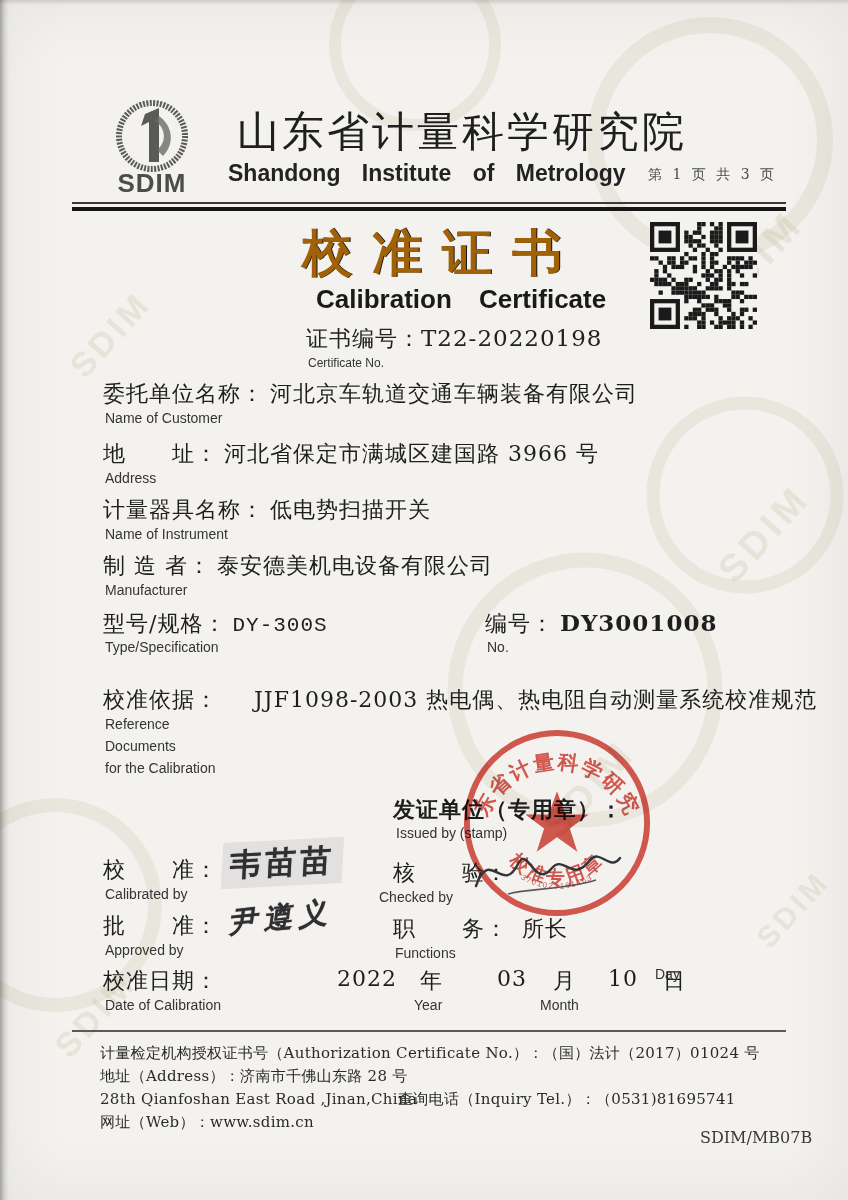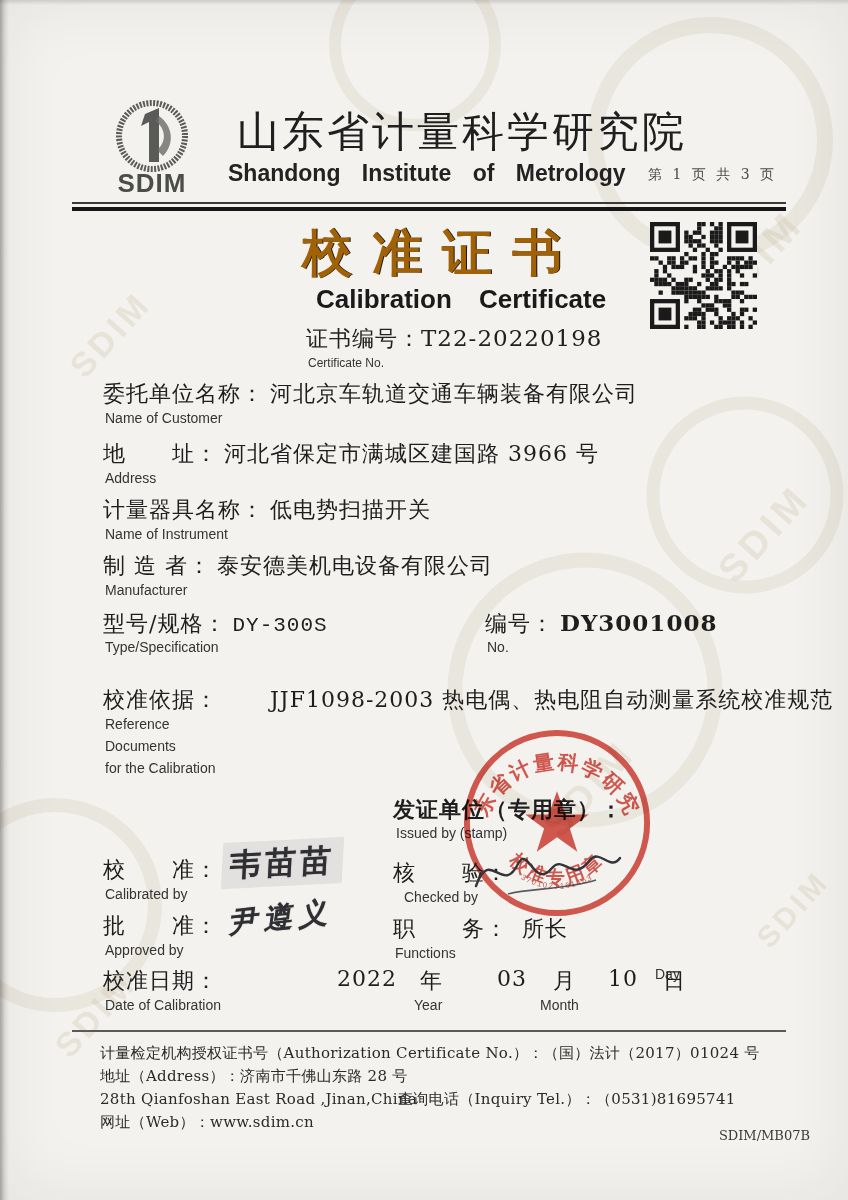--- a/index.html
+++ b/index.html
@@ -41,21 +41,21 @@
   .sig-scribble{left:468px;top:838px;z-index:6;}
   .sig-text{z-index:6;color:#2e2e33;transform:rotate(-3deg) skewX(-6deg);
     font-weight:600;text-shadow:0 0 1px rgba(40,40,40,.55);}
   .sig1{left:222px;top:840px;font-size:31px;letter-spacing:4px;
     background:rgba(110,110,110,.12);padding:2px 8px;}
   .sig2{left:230px;top:898px;font-size:29px;letter-spacing:6px;transform:rotate(-6deg) skewX(-14deg);}
   
   .rule-thin{left:72px;top:1030px;width:714px;border-top:2px solid #5a5a58;}
   .foot{font-size:15px;color:#2a2a2a;letter-spacing:.3px;}
   .underline{text-decoration:underline;}
-  .form-code{left:700px;top:1128px;width:110px;text-align:right;font-size:13px;color:#3a3a3a;}
+  .form-code{left:700px;top:1128px;width:110px;text-align:right;font-size:16px;color:#3a3a3a;}
   
   .wm{position:absolute;pointer-events:none;}
   .wm text{font-family:"Liberation Sans",sans-serif;font-weight:bold;}
 </style>
 </head>
 <body>
 
 <div class="page">
 
   <svg class="wm" width="848" height="1200" viewBox="0 0 848 1200">
@@ -341,21 +341,21 @@
   <div class="abs cn row" style="top:609px;">
     <span>型号/规格：</span><span class="val mono">DY-300S</span>
   </div>
   <div class="abs en sub" style="top:639px;">Type/Specification</div>
   <div class="abs cn row" style="left:485px;top:609px;">
     <span>编号：</span><span class="val boldnum">DY3001008</span>
   </div>
   <div class="abs en sub" style="left:487px;top:639px;">No.</div>
 
   <div class="abs cn row" style="top:685px;">
-    <span>校准依据：</span><span class="val" style="margin-left:52px;">JJF1098-2003 热电偶、热电阻自动测量系统校准规范</span>
+    <span>校准依据：</span><span class="val" style="margin-left:36px;">JJF1098-2003 热电偶、热电阻自动测量系统校准规范</span>
   </div>
   <div class="abs en sub" style="top:716px;">Reference</div>
   <div class="abs en sub" style="top:738px;">Documents</div>
   <div class="abs en sub" style="top:760px;">for the Calibration</div>
 
   <div class="abs cn row" style="left:393px;top:795px;font-weight:bold;">发证单位（专用章）：</div>
   <div class="abs en sub" style="left:396px;top:825px;">Issued by (stamp)</div>
 
   <svg class="abs stamp" viewBox="0 0 200 200">
     <defs>
@@ -379,21 +379,21 @@
   <div class="abs cn sig-text sig1">韦苗苗</div>
   <div class="abs cn sig-text sig2">尹遵义</div>
   <svg class="abs sig-scribble" width="160" height="70" viewBox="0 0 160 70">
     <path d="M8 48 C22 8 34 58 50 26 C60 6 66 52 84 30 C96 16 104 46 122 22 C132 10 142 34 152 20" fill="none" stroke="#33333a" stroke-width="2.4" stroke-linecap="round"></path>
     <path d="M40 56 C62 50 96 52 128 42" fill="none" stroke="#33333a" stroke-width="1.6" opacity=".8"></path>
   </svg>
 
   <div class="abs cn row" style="top:855px;">校　　准：</div>
   <div class="abs en sub" style="top:886px;">Calibrated by</div>
   <div class="abs cn row" style="left:393px;top:858px;">核　　验：</div>
-  <div class="abs en sub" style="left:404px;top:889px;">Checked by</div>
+  <div class="abs en sub" style="left:379px;top:889px;">Checked by</div>
   <div class="abs cn row" style="top:911px;">批　　准：</div>
   <div class="abs en sub" style="top:942px;">Approved by</div>
   <div class="abs cn row" style="left:393px;top:914px;">
     <span>职　　务：</span><span class="val" style="margin-left:14px;">所长</span>
   </div>
   <div class="abs en sub" style="left:395px;top:945px;">Functions</div>
 
   <div class="abs cn row" style="top:966px;">校准日期：</div>
   <div class="abs en sub" style="top:997px;">Date of Calibration</div>
   <div class="abs cn row" style="left:337px;top:966px;">2022</div>

